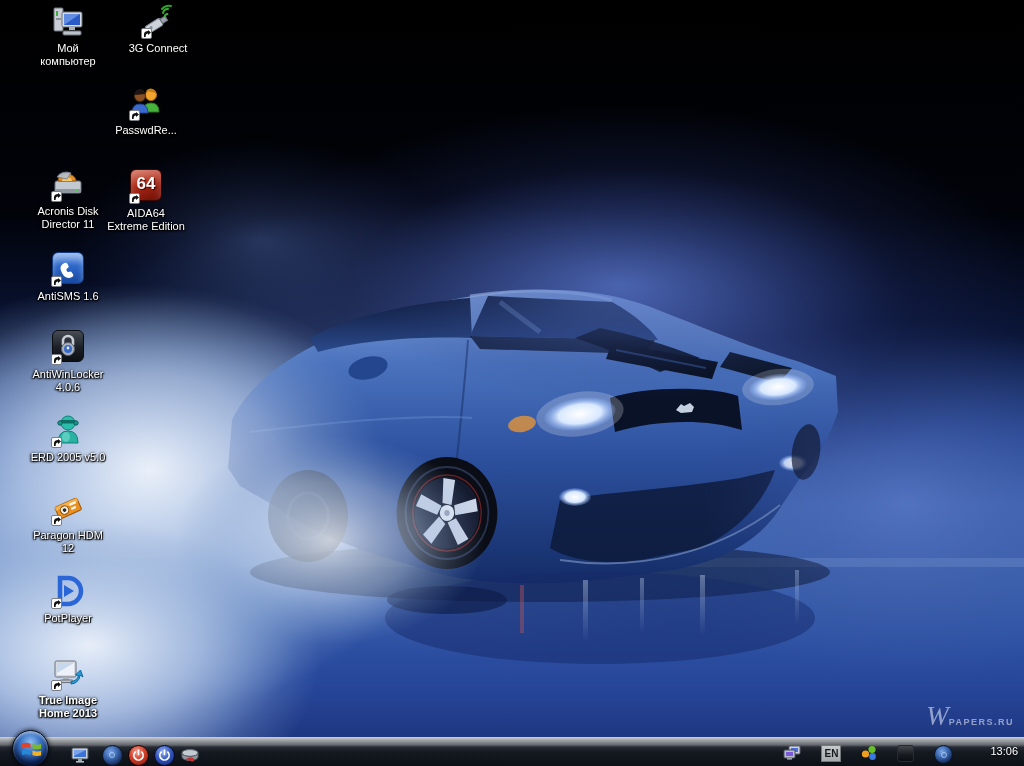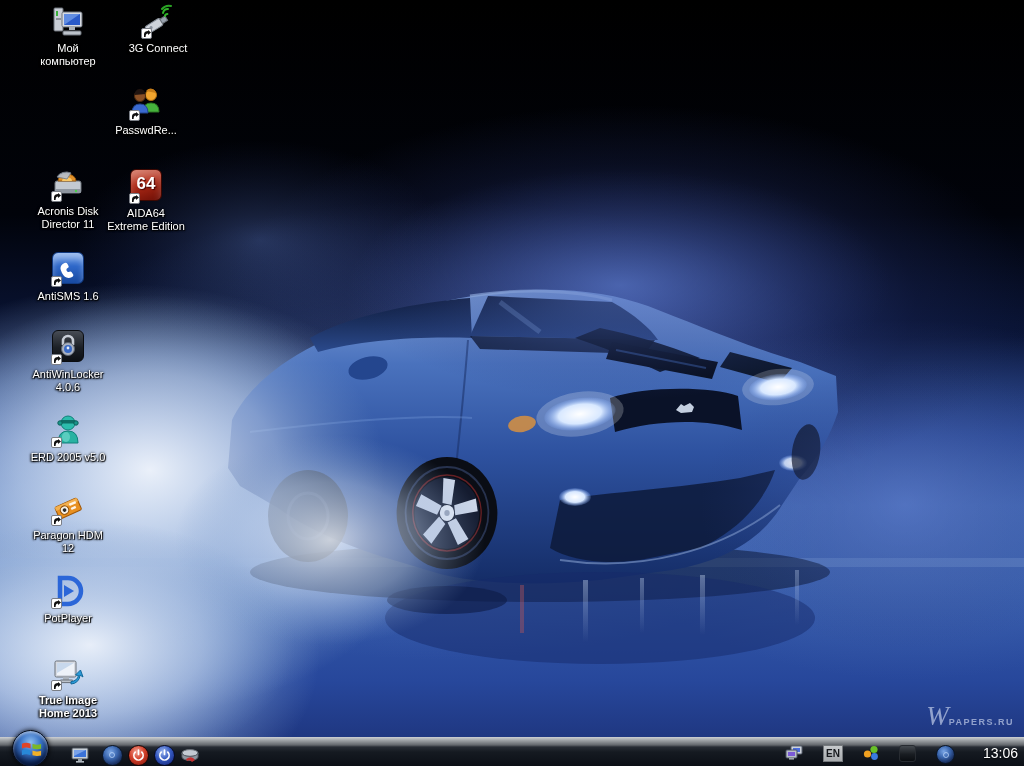--- a/index.html
+++ b/index.html
@@ -61,21 +61,21 @@
   .pwr.red{background:radial-gradient(circle at 42% 30%,#f4a294 0%,#d2402a 45%,#7c1208 100%);}
   .pwr.blue{background:radial-gradient(circle at 42% 30%,#9ab6f0 0%,#3458c0 45%,#101f6e 100%);border-color:#050a2a;}
   .pwr svg{position:absolute;left:4px;top:3px;}
   .tray{position:absolute;right:3px;top:8px;display:flex;align-items:flex-start;gap:20px;}
   .lang{width:18px;height:15px;background:linear-gradient(180deg,#c6c9cc,#a8abae);
     border:1px solid #74787c;color:#15181c;font-size:10px;font-weight:bold;line-height:15px;
     text-align:center;box-sizing:content-box;}
   .darksq{width:15px;height:15px;border-radius:3px;border:1px solid #272b31;
     background:linear-gradient(180deg,#44494f 0%,#191d22 55%,#0a0d11 100%);}
   .disc.small{width:17px;height:17px;}
-  .clock{color:#fff;font-size:14px;text-shadow:0 1px 2px #000;margin:0 3px 0 8px;}
+  .clock{color:#fff;font-size:11px;text-shadow:0 1px 2px #000;margin:0 3px 0 17px;}
 </style>
 </head>
 <body>
 
 <div class="desktop">
 
   <svg class="wp" width="1024" height="766" viewBox="0 0 1024 766">
     <defs>
       <linearGradient id="bodyG" x1="0" y1="290" x2="0" y2="585" gradientUnits="userSpaceOnUse">
         <stop offset="0" stop-color="#7e9fd8"></stop>

